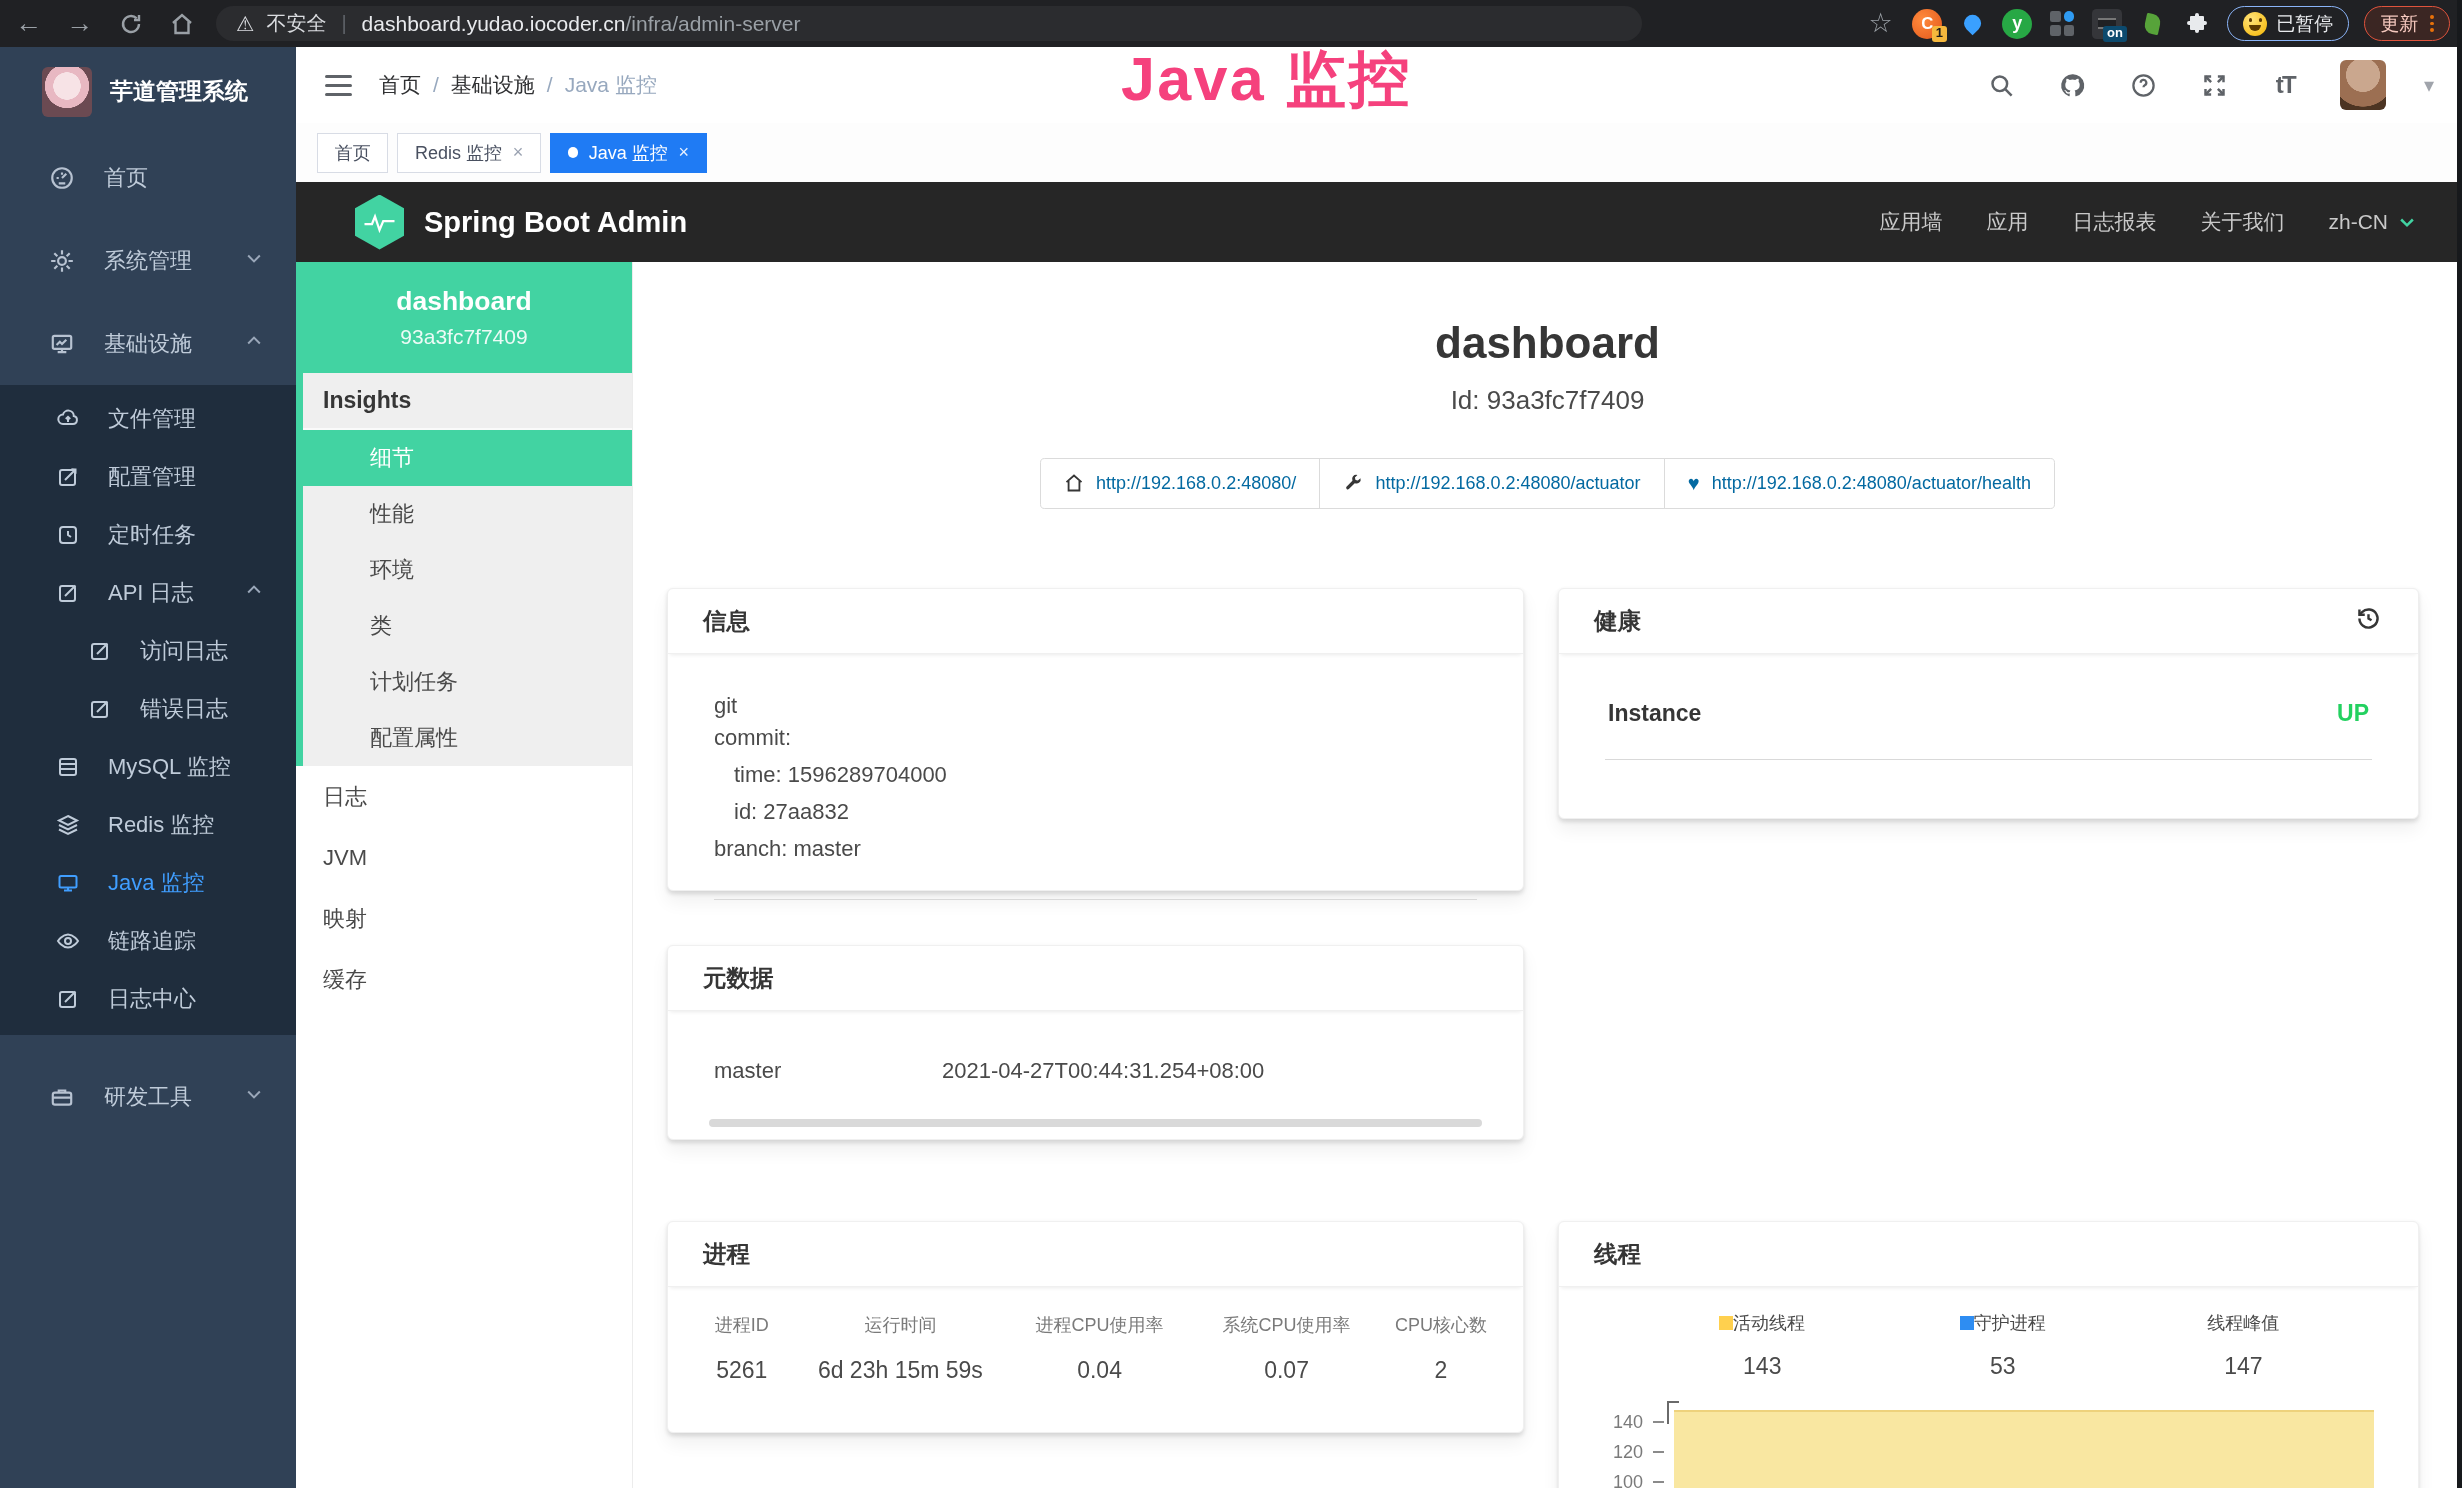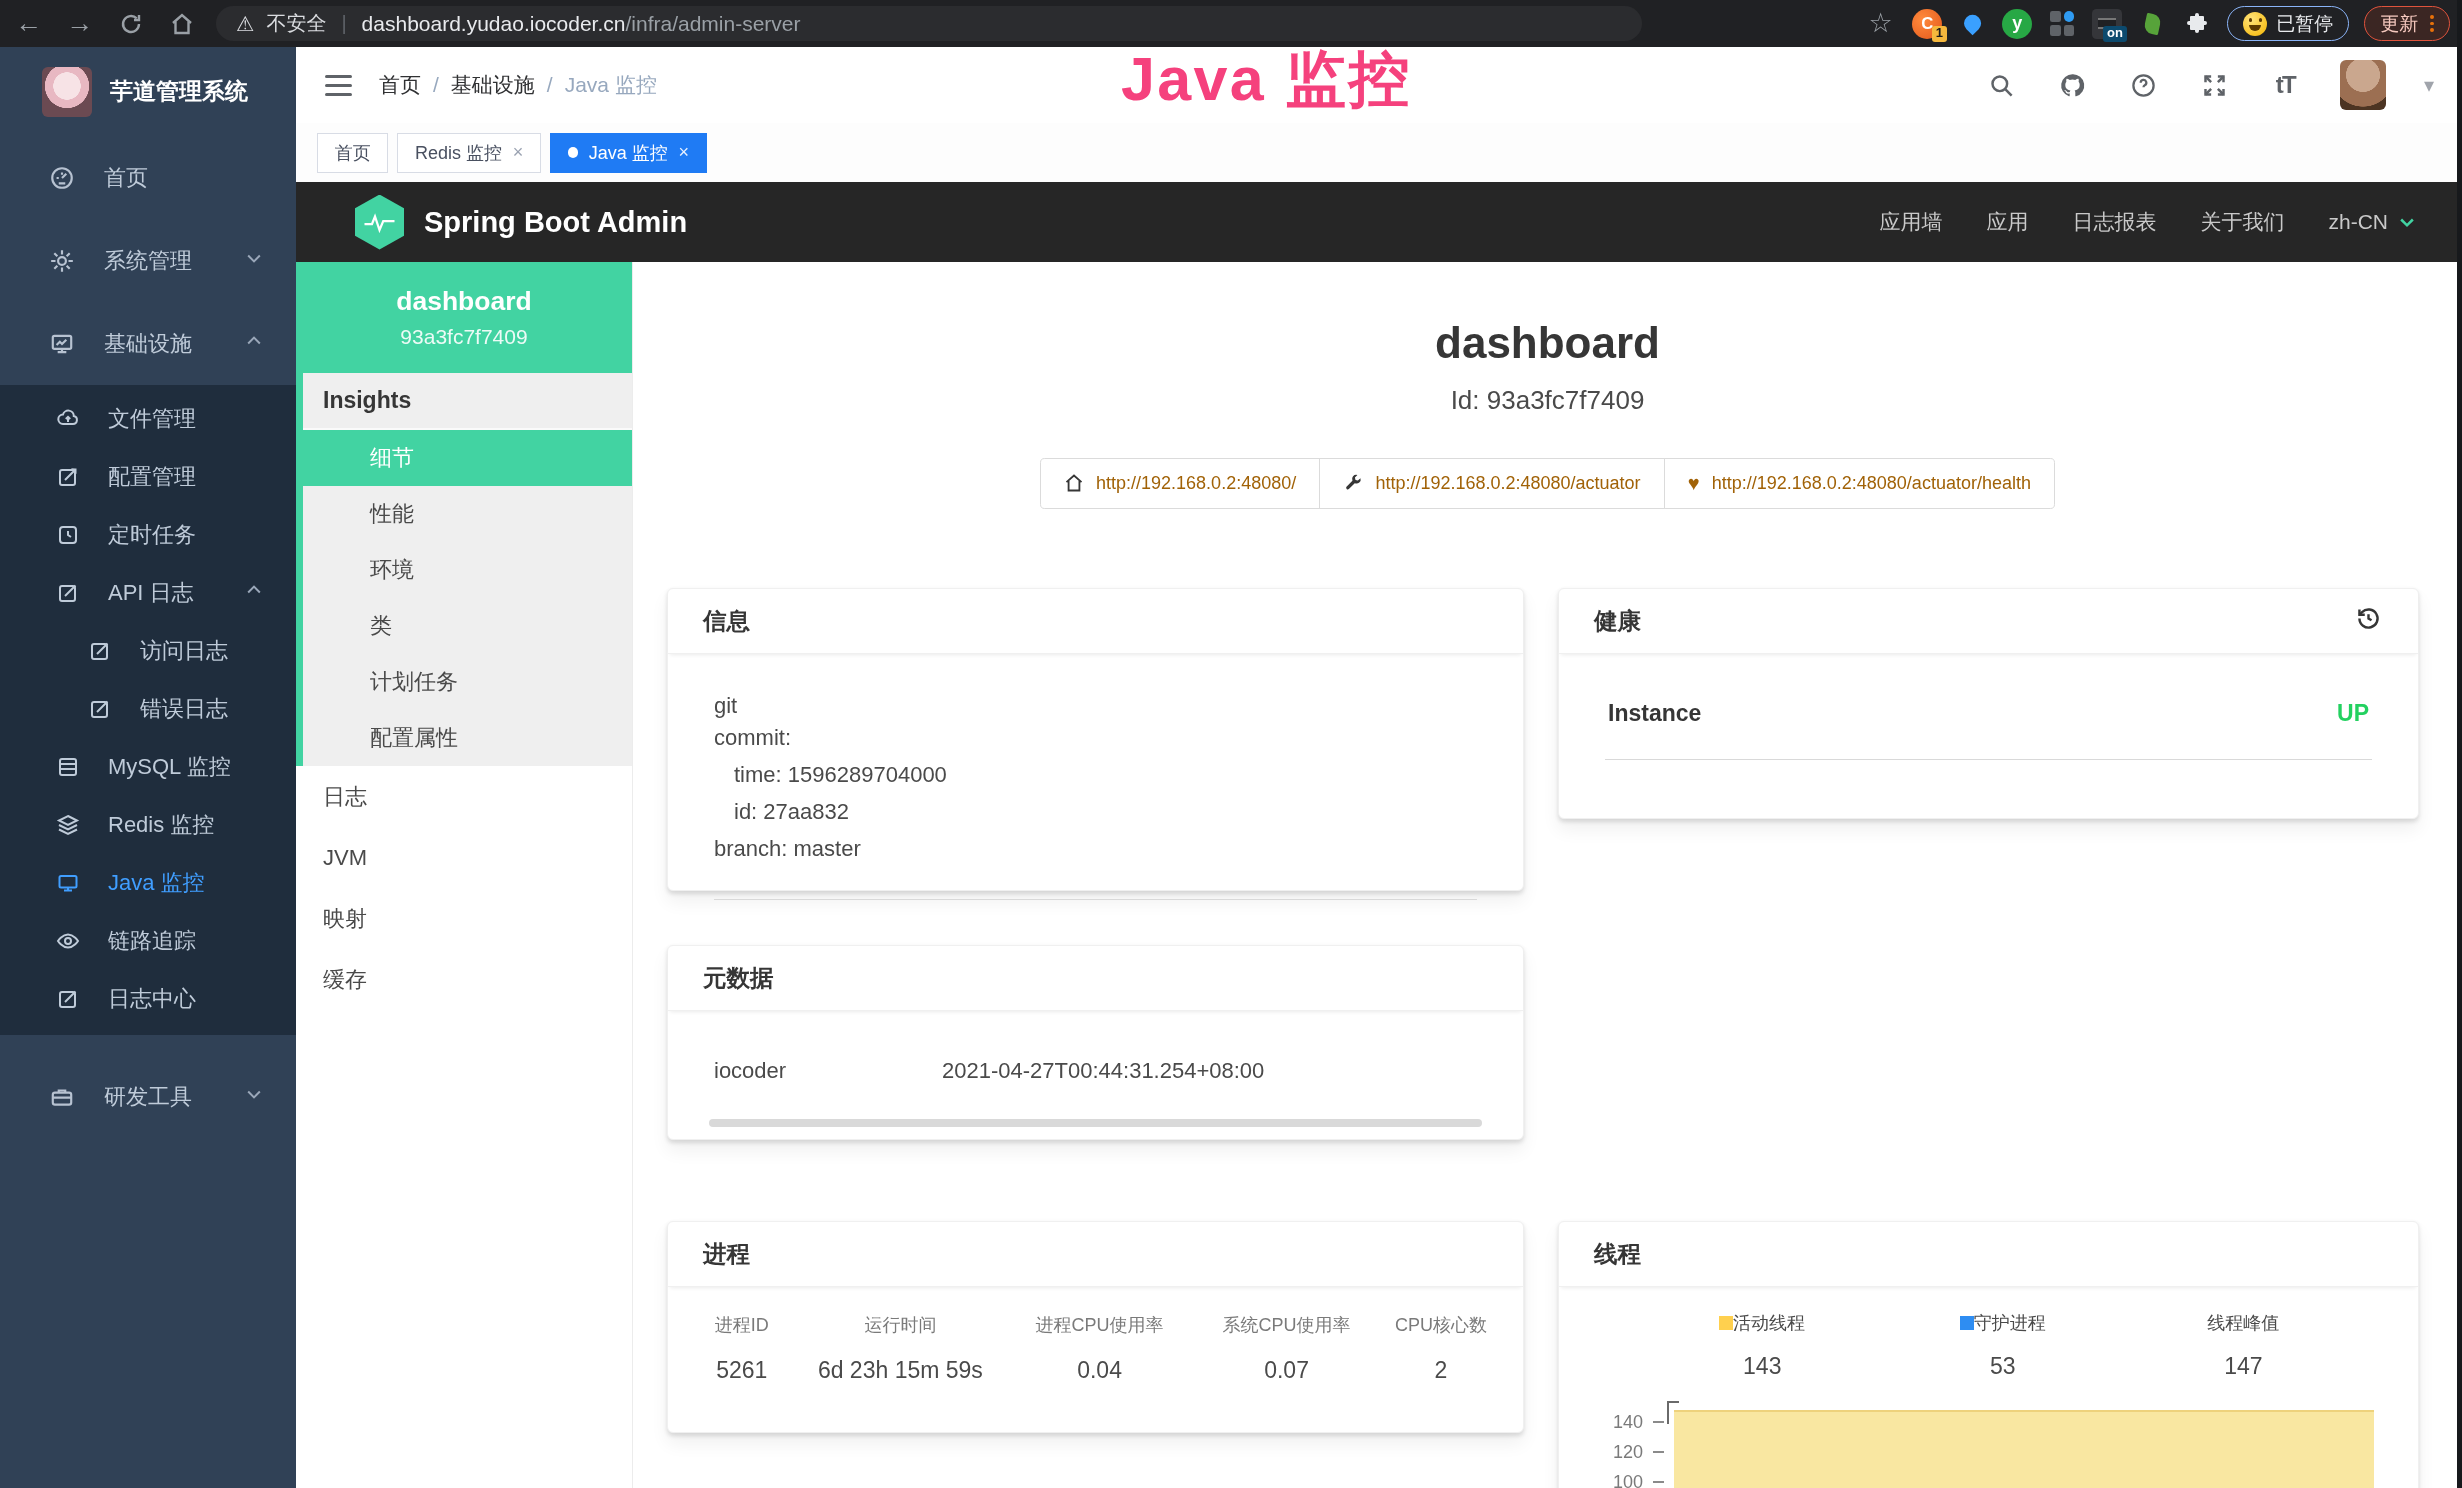--- a/index.html
+++ b/index.html
@@ -110,21 +110,21 @@
   .g-item{height:56px;display:flex;align-items:center;padding-left:67px;font-size:22px;color:#4a4a4a;}
   .g-item.active{background:#42d3a2;color:#fff;}
   .side-item{height:61px;display:flex;align-items:center;padding-left:27px;font-size:22px;color:#4a4a4a;background:#fff;}
 
   
   .sba-content{position:absolute;left:633px;top:262px;width:1829px;height:1227px;background:#fff;overflow:hidden;}
   .hero{text-align:center;padding-top:56px;}
   .hero-title{font-size:44px;font-weight:700;color:#363636;}
   .hero-id{font-size:26px;color:#4a4a4a;margin-top:16.7px;}
   .links{margin-top:42px;display:flex;justify-content:center;}
-  .link-btn{display:inline-flex;align-items:center;gap:12px;height:49px;padding:0 23px;border:0.8px solid #dbdbdb;background:#fff;color:#a16207;font-size:18px;margin-left:-0.8px;}
+  .link-btn{display:inline-flex;align-items:center;gap:12px;height:49px;padding:0 23px;border:0.8px solid #dbdbdb;background:#fff;color:#0369a1;font-size:18px;margin-left:-0.8px;}
   .link-btn:first-child{border-radius:4.6px 0 0 4.6px;margin-left:0;}
   .link-btn:last-child{border-radius:0 4.6px 4.6px 0;}
   .link-btn svg{width:20px;height:20px;color:#363636;}
   .link-btn .heart{font-size:20px;line-height:1;}
 
   .card{position:absolute;background:#fff;border:0.8px solid #f0f0f0;border-radius:6px;
     box-shadow:0 2.3px 4.6px rgba(10,10,10,.12),0 10.6px 18px rgba(10,10,10,.06);box-sizing:border-box;}
   .card-h{height:64px;display:flex;align-items:center;padding:0 35px;font-size:23.5px;font-weight:700;color:#363636;border-bottom:1.5px solid #f0f0f0;box-shadow:0 3px 3.8px -2.3px rgba(10,10,10,.08);}
   .card-h .spacer{margin-left:auto;}
   .hist-ic svg{width:29px;height:29px;color:#363636;}
@@ -558,21 +558,21 @@
       <div class="health-row">
         <span class="health-name">Instance</span>
         <span class="health-up">UP</span>
       </div>
       <div class="divider"></div>
     </section>
 
     <section class="card card-meta">
       <div class="card-h">元数据</div>
       <div class="meta-row">
-        <span class="meta-label">iocoder</span>
+        <span class="meta-label">master</span>
         <span>2021-04-27T00:44:31.254+08:00</span>
       </div>
       <div class="thick-divider"></div>
     </section>
 
     <section class="card card-process">
       <div class="card-h">进程</div>
       <div class="ptable">
         <div class="prow phead">
           <div>进程ID</div>

